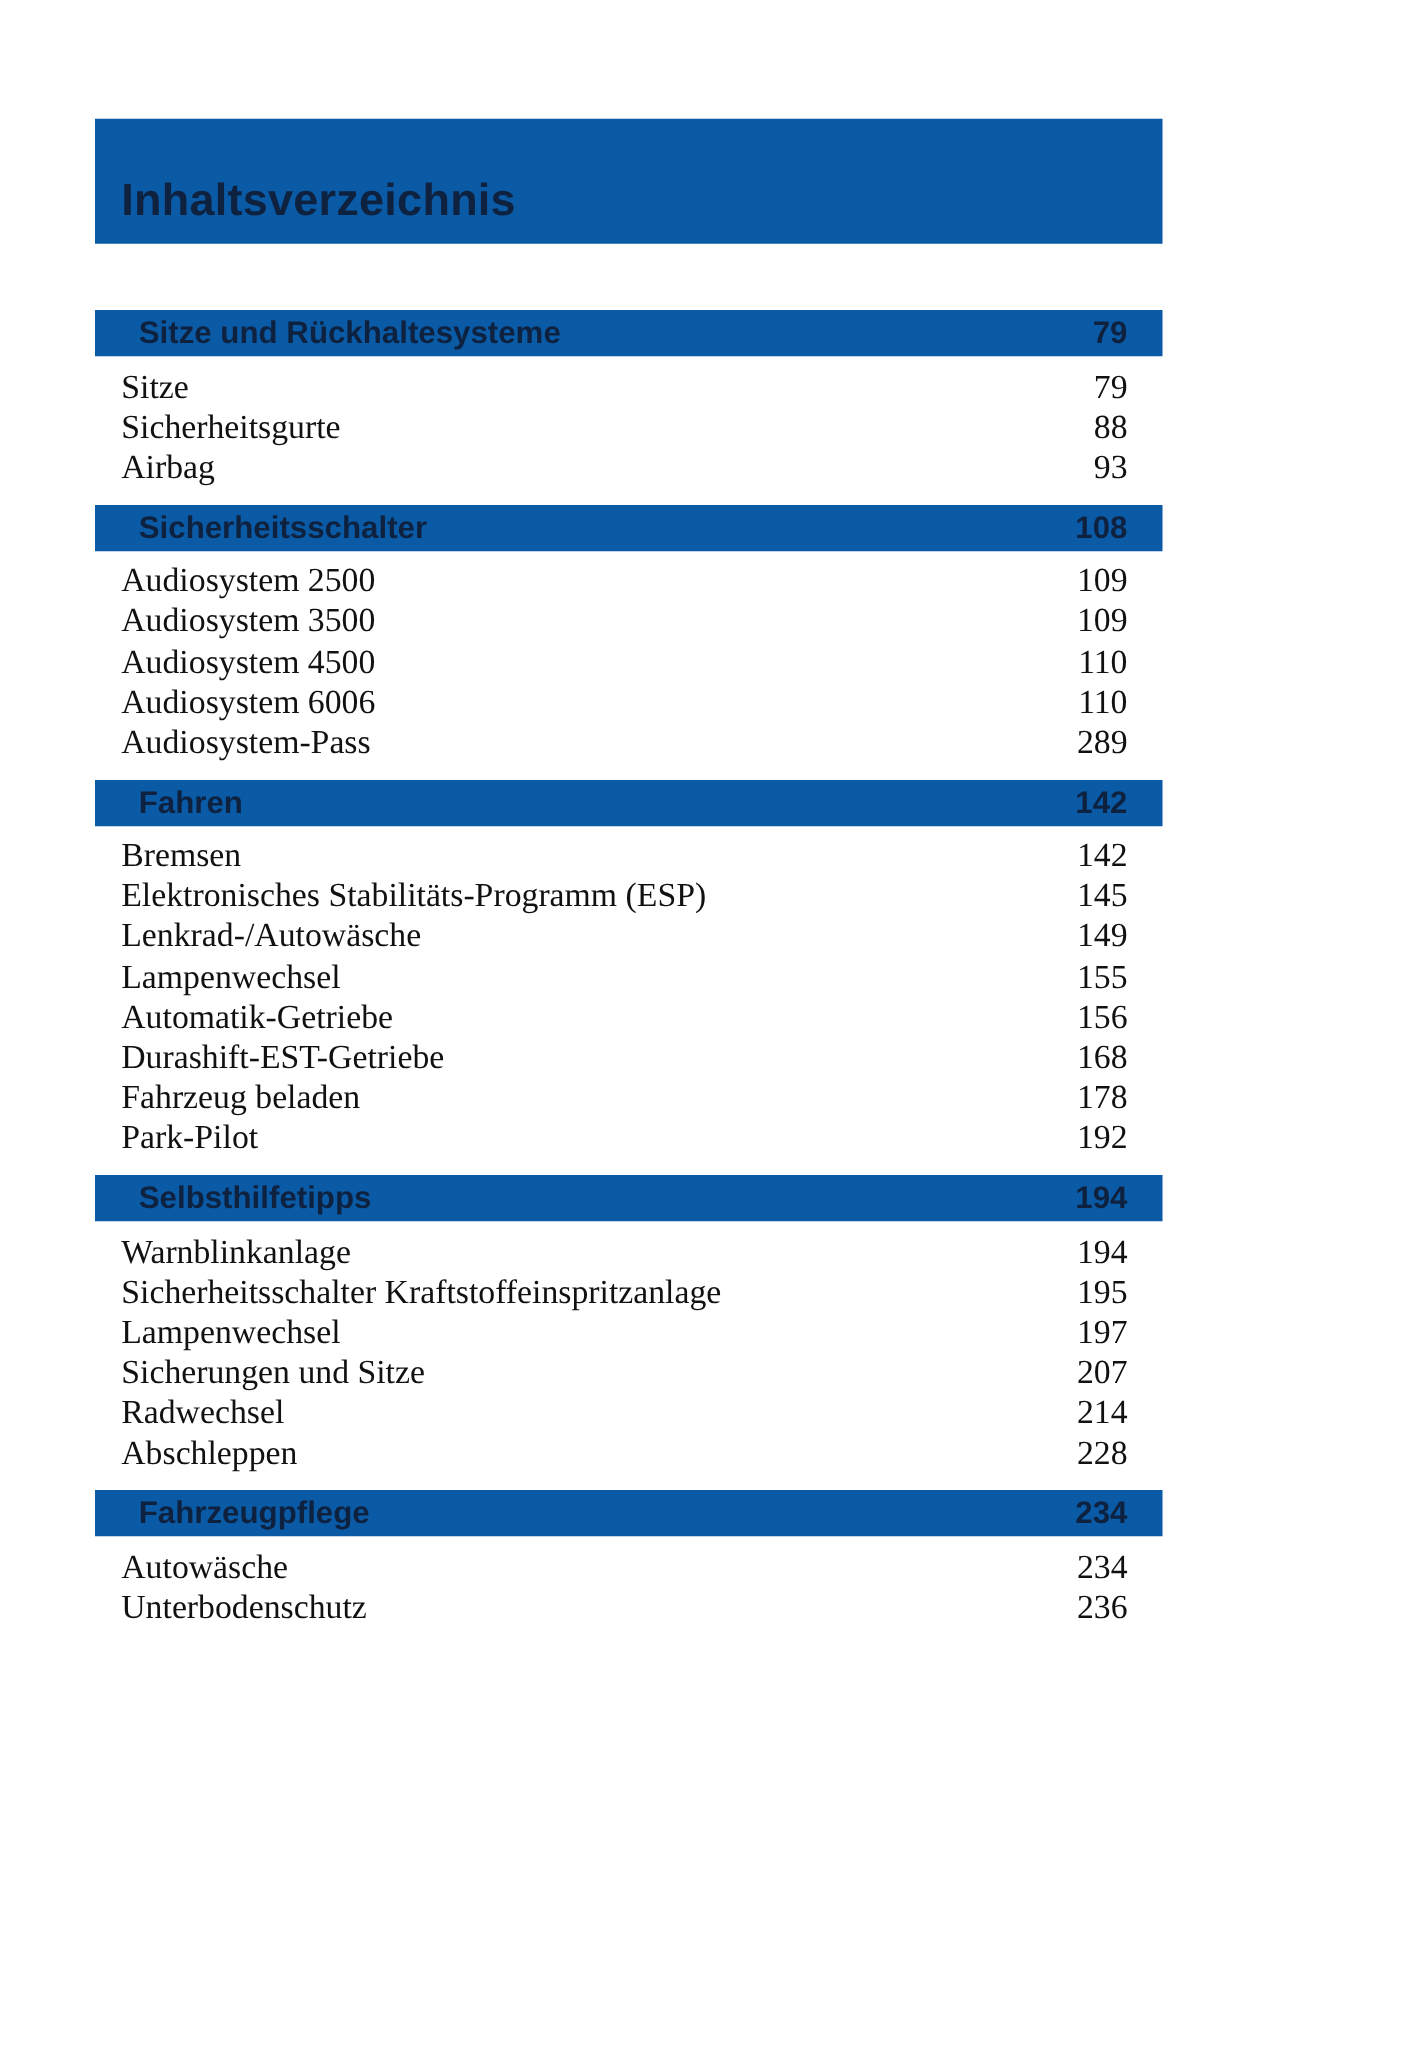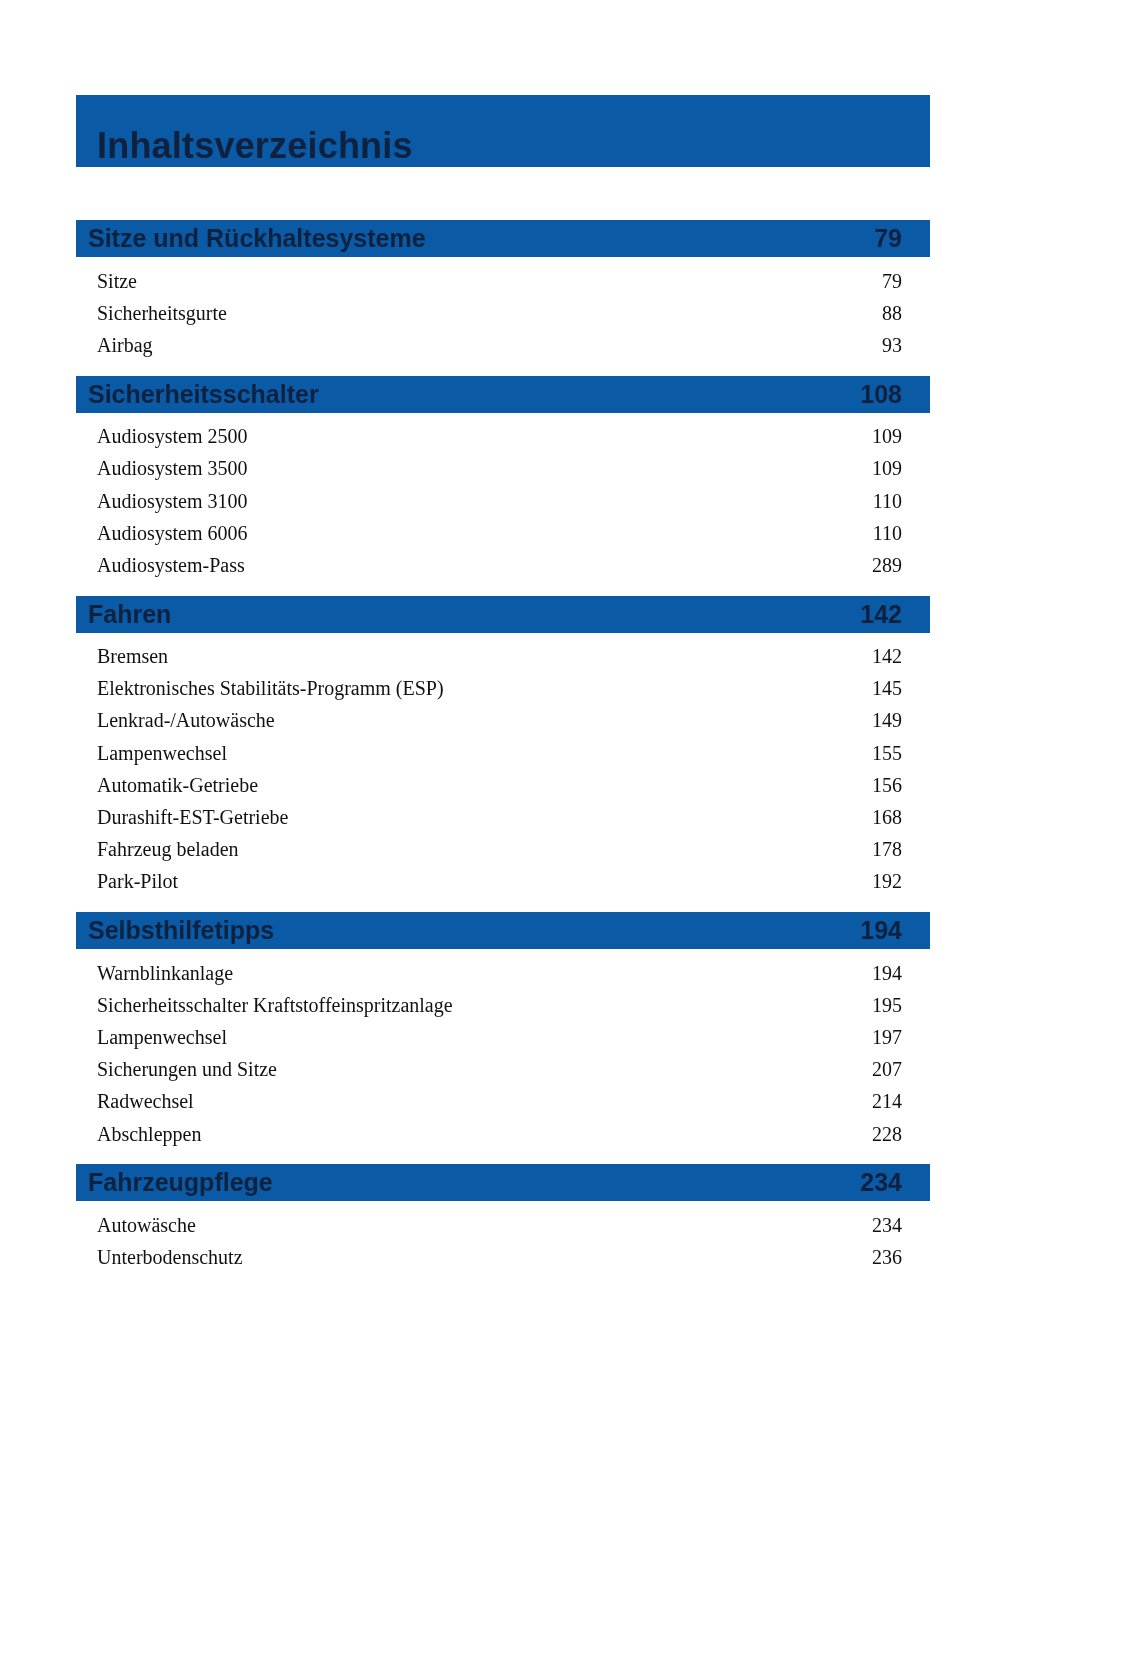--- a/index.html
+++ b/index.html
@@ -14,21 +14,21 @@
     font-family: "Liberation Serif", serif;
     color: #1a1a1a;
     overflow: hidden;
   }
   .page {
     position: absolute;
     inset: 0;
   }
   .title-banner {
     margin: 95px 212px 0 76px;
-    height: 72px;
+    height: 100px;
     background: var(--accent, #0b5aa5);
     display: flex;
     align-items: center;
     box-sizing: border-box;
     padding: 30px 0 0 21px;
   }
   .title-banner h1 {
     margin: 0;
     font-family: "Liberation Sans", sans-serif;
     font-weight: bold;
@@ -42,36 +42,36 @@
   .toc-section {
     margin: 0 0 0 0;
   }
   .section-bar {
     height: 37px;
     background: var(--accent, #0b5aa5);
     display: flex;
     align-items: center;
     justify-content: space-between;
     box-sizing: border-box;
-    padding: 0 28px 0 12px;
+    padding: 0 28px 0 35px;
     font-family: "Liberation Sans", sans-serif;
     font-weight: bold;
     font-size: 25px;
     color: var(--heading-ink, #0e2240);
   }
   .entries {
     list-style: none;
     margin: 8px 0 14px 0;
     padding: 0 28px 0 21px;
   }
   .entry {
     display: flex;
     align-items: baseline;
     justify-content: space-between;
-    font-size: 20px;
+    font-size: 27px;
     line-height: 23px;
     padding: 4.6px 0;
     color: #111111;
   }
   .entry-page {
     text-align: right;
     min-width: 60px;
   }
 </style>
 </head>
@@ -116,21 +116,21 @@
     <span class="entry-label">Audiosystem 2500</span>
     <span class="entry-page">109</span>
   </li>
 
   <li class="entry">
     <span class="entry-label">Audiosystem 3500</span>
     <span class="entry-page">109</span>
   </li>
 
   <li class="entry">
-    <span class="entry-label">Audiosystem 3100</span>
+    <span class="entry-label">Audiosystem 4500</span>
     <span class="entry-page">110</span>
   </li>
 
   <li class="entry">
     <span class="entry-label">Audiosystem 6006</span>
     <span class="entry-page">110</span>
   </li>
 
   <li class="entry">
     <span class="entry-label">Audiosystem-Pass</span>

